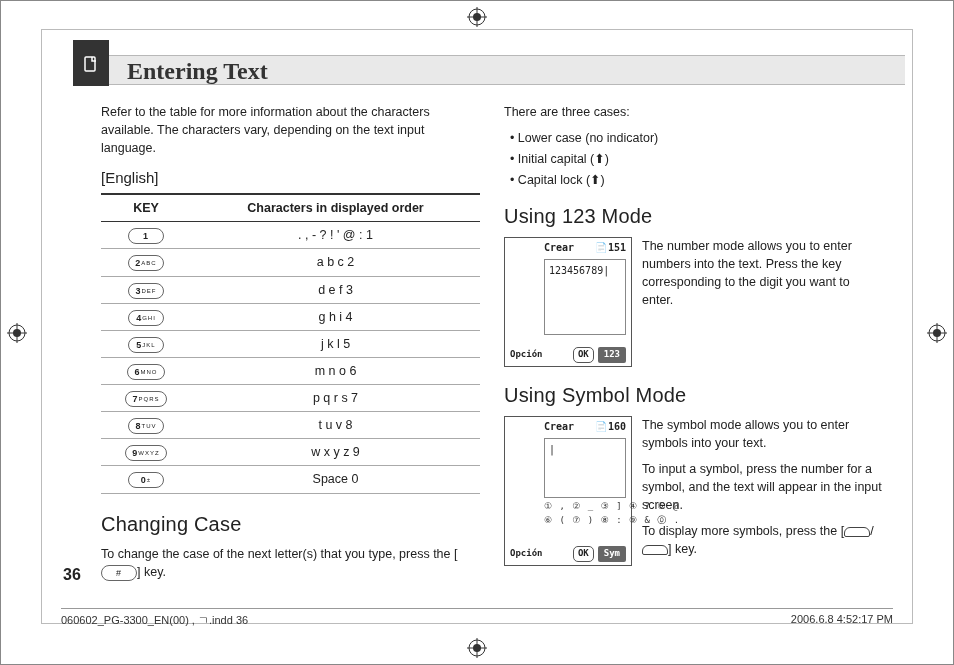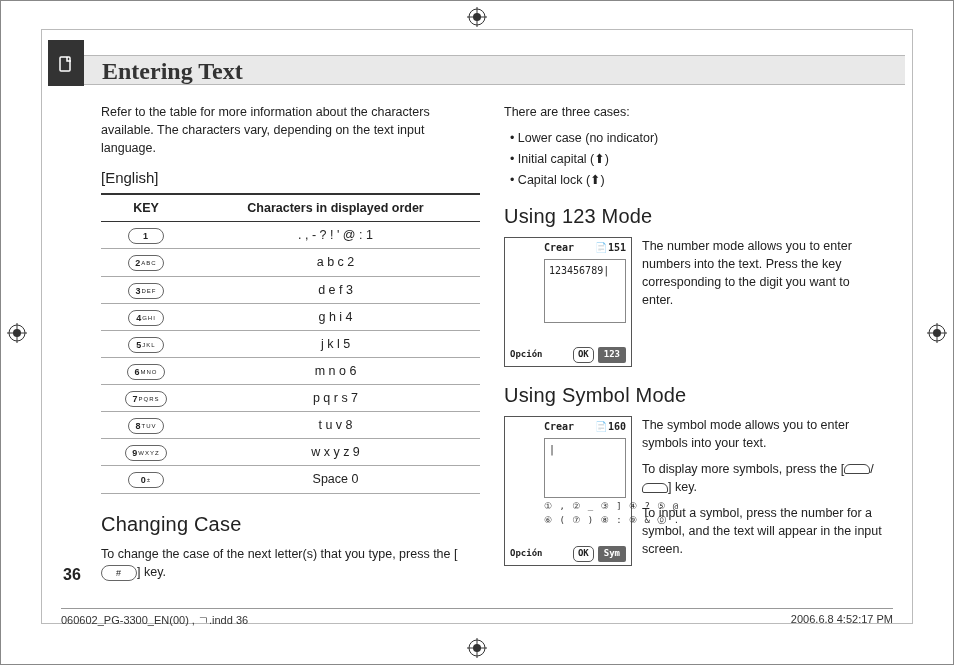--- a/index.html
+++ b/index.html
@@ -9,21 +9,21 @@
 
   
   .reg { position: absolute; width: 20px; height: 20px; }
   .reg svg { width: 20px; height: 20px; display: block; }
   .reg-top { left: 50%; top: 6px; transform: translateX(-50%); }
   .reg-bottom { left: 50%; bottom: 6px; transform: translateX(-50%); }
   .reg-left { left: 6px; top: 50%; transform: translateY(-50%); }
   .reg-right { right: 6px; top: 50%; transform: translateY(-50%); }
 
   
-  .header { position: absolute; left: 47px; right: 48px; top: 54px; height: 30px; background: #e9e9e9; border-top: 1px solid #b8b8b8; border-bottom: 1px solid #b8b8b8; }
+  .header { position: absolute; left: 72px; right: 48px; top: 54px; height: 30px; background: #e9e9e9; border-top: 1px solid #b8b8b8; border-bottom: 1px solid #b8b8b8; }
   .header-tab { position: absolute; left: 0; top: -16px; width: 36px; height: 46px; background: #333; }
   .header-tab-icon { color: #fff; font-size: 14px; text-align: center; line-height: 46px; }
   .header-title { font-family: Georgia, "Times New Roman", serif; font-weight: bold; font-size: 24px; color: #333; line-height: 30px; padding-left: 54px; }
 
   .cols { position: absolute; left: 100px; top: 102px; right: 70px; bottom: 64px; display: flex; gap: 24px; }
   .col { flex: 1; font-size: 12.5px; line-height: 1.45; }
 
   .intro { margin-bottom: 10px; }
   .lbl-english { font-size: 15px; margin-bottom: 4px; }
 
@@ -38,21 +38,21 @@
   .para { margin-bottom: 8px; }
 
   ul.cases { list-style: none; padding-left: 6px; margin-bottom: 12px; }
   ul.cases li { margin: 3px 0; }
   ul.cases li::before { content: "• "; }
 
   .modewrap { display: flex; gap: 10px; margin-bottom: 14px; }
   .phone { width: 128px; height: 130px; border: 1px solid #555; position: relative; font-family: "Lucida Console", monospace; background: #fff; flex: 0 0 auto; padding-left: 34px; }
   .phone.sym { height: 150px; }
   .phone .ph-top { display: flex; justify-content: space-between; align-items: center; padding: 3px 5px 1px 5px; font-size: 10px; font-weight: bold; }
-  .phone .ph-body { margin: 3px 5px; border: 1px solid #888; height: 64px; padding: 4px; font-size: 10px; overflow: hidden; white-space: pre; }
+  .phone .ph-body { margin: 3px 5px; border: 1px solid #888; height: 76px; padding: 4px; font-size: 10px; overflow: hidden; white-space: pre; }
   .phone.sym .ph-body { height: 60px; }
   .phone .ph-symrow { margin: 0 5px 2px 5px; font-size: 9px; line-height: 1.3; white-space: pre; letter-spacing: 1px; color:#333; }
   .phone .ph-bottom { position: absolute; left: 0; right: 0; bottom: 0; display: flex; align-items: center; padding: 3px 5px; font-size: 9px; font-weight: bold; gap: 4px; }
   .phone .ph-bottom .sp { flex: 1; }
   .phone .ph-bottom .ok { border: 1px solid #555; padding: 0 4px; border-radius: 5px; }
   .phone .ph-bottom .badge { background: #666; color: #fff; padding: 1px 6px; border-radius: 2px; font-size: 9px; }
 
   .softkey { display:inline-block; width:26px; height:10px; border:1px solid #444; border-radius:6px 6px 2px 2px; vertical-align:middle; }
 
   .pagenum { position: absolute; left: 62px; bottom: 80px; font-size: 16px; font-weight: bold; }
@@ -240,24 +240,24 @@
           <div class="ph-symrow">⑥ ( ⑦ ) ⑧ : ⑨ &amp; ⓪ .</div>
           <div class="ph-bottom">
             <span>Opción</span>
             <span class="sp"></span>
             <span class="ok">OK</span>
             <span class="badge">Sym</span>
           </div>
         </div>
         <div style="flex:1">
           <p class="para">The symbol mode allows you to enter symbols into your text.</p>
+          <p class="para">To input a symbol, press the number for a symbol, and the text will appear in the input screen.</p>
           <p class="para">
             <span>To display more symbols, press the [</span><span class="softkey"></span><span>/</span><span class="softkey"></span><span>] key.</span>
           </p>
-          <p class="para">To input a symbol, press the number for a symbol, and the text will appear in the input screen.</p>
         </div>
       </div>
     </div>
   </div>
 
   <div class="pagenum">36</div>
 
   <div class="footer">
     <span>060602_PG-3300_EN(00) , ㄱ.indd   36</span>
     <span>2006.6.8   4:52:17 PM</span>

